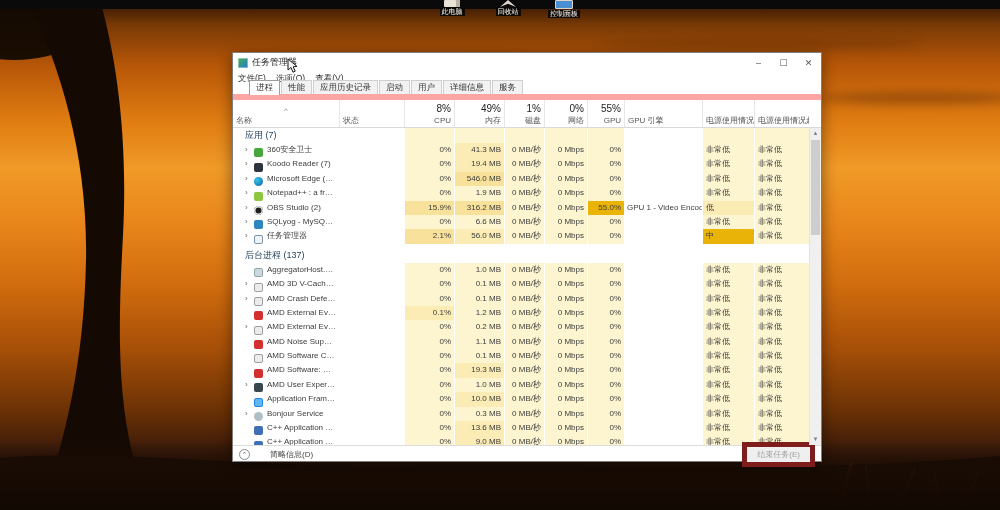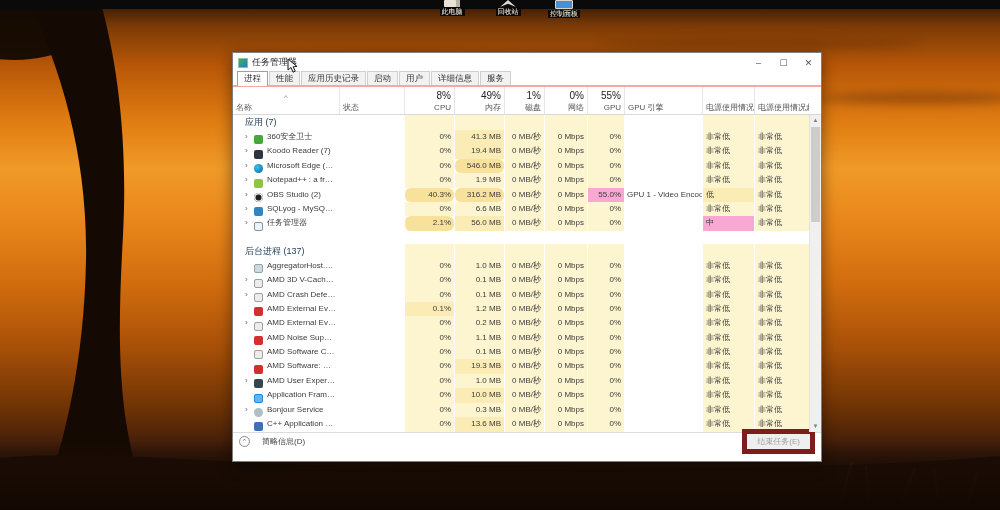--- a/index.html
+++ b/index.html
@@ -24,54 +24,54 @@
   
   .win{position:absolute;left:232px;top:52px;width:590px;height:410px;background:#fff;border:1px solid #7e7e7e;
     box-shadow:0 4px 14px rgba(0,0,0,.45);box-sizing:border-box;font-size:8px;color:#3c3c3c;}
   .titlebar{height:19px;display:flex;align-items:center;padding-left:5px;}
   .tm-ico{width:10px;height:10px;margin-right:4px;border-radius:1px;
     background:linear-gradient(135deg,#49b04c,#1e7ad4);box-shadow:inset 0 0 0 1px rgba(255,255,255,.4);}
   .title-text{font-size:9px;color:#222;}
   .winbtns{margin-left:auto;display:flex;height:19px;}
   .wbtn{width:25px;height:19px;display:flex;align-items:center;justify-content:center;font-size:9px;color:#555;}
   .menubar{height:13px;display:flex;align-items:center;padding-left:5px;gap:10px;font-size:8.5px;color:#333;}
-  .tabbar{height:15px;display:flex;align-items:flex-end;padding-left:4px;border-bottom:2px solid #fca5a5;box-sizing:border-box;text-align:center;}
+  .tabbar{height:15px;display:flex;align-items:flex-end;padding-left:16px;border-bottom:6px solid #fca5a5;box-sizing:border-box;text-align:center;}
   .tab{font-size:8.5px;color:#333;padding:1px 6px 1px 6px;border:1px solid #cfcfcf;border-bottom:none;background:#f2f2f2;margin-right:1px;line-height:11px;}
   .tab.sel{background:#fff;border-color:#9e9e9e;position:relative;top:1px;padding-bottom:2px;}
   
   .hdr{height:28px;display:flex;border-bottom:1px solid #d9d9d9;box-sizing:border-box;}
   .hc{box-sizing:border-box;display:flex;flex-direction:column;justify-content:flex-end;padding:1px 3px;overflow:hidden;white-space:nowrap;border-left:1px solid #e6e6e6;}
   .hc.first{border-left:none;}
   .hc .tot{font-size:10px;color:#222;text-align:right;line-height:12px;}
   .hc .lbl{font-size:8px;color:#555;line-height:11px;}
   .hc .lbl.r{text-align:right;}
   .hc .caret{font-size:8px;color:#888;text-align:center;line-height:9px;}
   .w-name{flex:1;min-width:0;}
   .w-status{width:65px;}
   .w-cpu{width:50px;}.w-mem{width:50px;}.w-disk{width:40px;}.w-net{width:43px;}.w-gpu{width:37px;}
   .w-eng{width:78px;}.w-pow{width:52px;}.w-tr{width:55px;}
   
   .rows{height:317px;overflow:hidden;display:flex;}
   .rowcol{flex:1;min-width:0;}
   .row{display:flex;height:14.4px;line-height:14.4px;}
   .row.grp{height:15px;line-height:15px;}
-  .row.grp.second{margin-top:13px;}
+  .row.grp.second{margin-top:4px;flex-direction:column;}
   .c{box-sizing:border-box;overflow:hidden;white-space:nowrap;padding:0 3px;}
   .c.name{flex:1;min-width:0;display:flex;align-items:flex-end;padding-left:12px;}
   .chev{display:inline-block;width:9px;color:#666;font-size:8px;flex:none;}
   .icn{display:inline-block;width:9px;height:9px;margin-right:4px;border-radius:2px;flex:none;box-sizing:border-box;}
   .nm{overflow:hidden;text-overflow:ellipsis;color:#3c3c3c;}
   .glabel{font-size:9px;color:#27435c;}
   .v{text-align:right;border-left:1px solid #fff;}
   .pw{text-align:left;border-left:1px solid #fff;}
   .eng{background:#fff;color:#3c3c3c;}
   .h0{background:#fdf4d0;}
   .h1{background:#fbecb5;}
-  .h2{background:#f8e19b;border-radius:6px;}
-  .h3{background:#f9a8d4;}
+  .h2{background:#f8e19b;}
+  .h3{background:#eab308;}
   
   .i-shield-green{background:#46a83c;}
   .i-book-dark{background:#2e3440;}
   .i-edge-blue{background:radial-gradient(circle at 35% 35%,#35c3e8,#0b62a8);border-radius:50%;}
   .i-np-green{background:#8dc63f;}
   .i-obs-dark{background:#1f1f1f;border-radius:50%;box-shadow:inset 0 0 0 1.5px #e8e8e8;}
   .i-sqlyog-blue{background:#2e86c1;}
   .i-taskmgr-gray{background:#eef3f7;border:1px solid #7e93a7;}
   .i-win-gray{background:#cfd8dc;border:1px solid #90a4ae;}
   .i-amd-gray{background:#ececec;border:1px solid #9e9e9e;}
@@ -80,21 +80,21 @@
   .i-frame-blue{background:#64b5f6;border:1px solid #1e88e5;}
   .i-gear-gray{background:#b0bec5;border-radius:50%;}
   .i-cpp-blue{background:#3f6fb5;}
   
   .sbar{width:12px;flex:none;background:#f0f0f0;position:relative;border-left:1px solid #e3e3e3;box-sizing:border-box;}
   .sbar .arr{position:absolute;left:0;width:11px;height:11px;font-size:6px;color:#808080;text-align:center;line-height:11px;}
   .sbar .arr.up{top:0;} .sbar .arr.dn{bottom:0;}
   .sthumb{position:absolute;left:1px;top:12px;width:9px;height:95px;background:#cdcdcd;}
   
   .statusbar{height:18px;border-top:1px solid #dcdcdc;display:flex;align-items:center;padding:0 6px;box-sizing:border-box;}
-  .toggle{display:flex;align-items:center;gap:12px;color:#444;font-size:8px;}
+  .toggle{display:flex;align-items:center;gap:20px;color:#444;font-size:8px;}
   .circ{width:11px;height:11px;border:1px solid #8a8a8a;border-radius:50%;display:flex;align-items:center;justify-content:center;font-size:7px;color:#666;box-sizing:border-box;}
   .endtask{margin-left:auto;font-size:8px;color:#9f9f9f;background:#efefef;border:5px solid #7f1d1d;padding:2px 10px;}
   .cursor{position:absolute;left:287px;top:58px;z-index:50;}
 </style>
 </head>
 <body>
 
 <div class="stage">
 
   <div class="glow"></div>
@@ -136,20 +136,25 @@
     <div class="titlebar">
       <div class="tm-ico"></div>
       <div class="title-text">任务管理器</div>
       <div class="winbtns">
         <div class="wbtn">–</div>
         <div class="wbtn">☐</div>
         <div class="wbtn">✕</div>
       </div>
     </div>
 
+    <div class="menubar">
+      <span>文件(F)</span>
+      <span>选项(O)</span>
+      <span>查看(V)</span>
+    </div>
 
     <div class="tabbar">
       <span class="tab sel">进程</span>
       <span class="tab">性能</span>
       <span class="tab">应用历史记录</span>
       <span class="tab">启动</span>
       <span class="tab">用户</span>
       <span class="tab">详细信息</span>
       <span class="tab">服务</span>
     </div>
@@ -274,21 +279,21 @@
             <div class="c pw w-pow h0">非常低</div>
             <div class="c pw w-tr h0">非常低</div>
           </div>
           <div class="row">
             <div class="c name">
               <span class="chev">›</span>
               <span class="icn i-obs-dark"></span>
               <span class="nm">OBS Studio (2)</span>
             </div>
             <div class="c pw w-status"></div>
-            <div class="c v w-cpu h2">40.3%</div>
+            <div class="c v w-cpu h2">15.9%</div>
             <div class="c v w-mem h2">316.2 MB</div>
             <div class="c v w-disk h0">0 MB/秒</div>
             <div class="c v w-net h0">0 Mbps</div>
             <div class="c v w-gpu h3">55.0%</div>
             <div class="c eng w-eng">GPU 1 - Video Encode</div>
             <div class="c pw w-pow h1">低</div>
             <div class="c pw w-tr h0">非常低</div>
           </div>
           <div class="row">
             <div class="c name">

